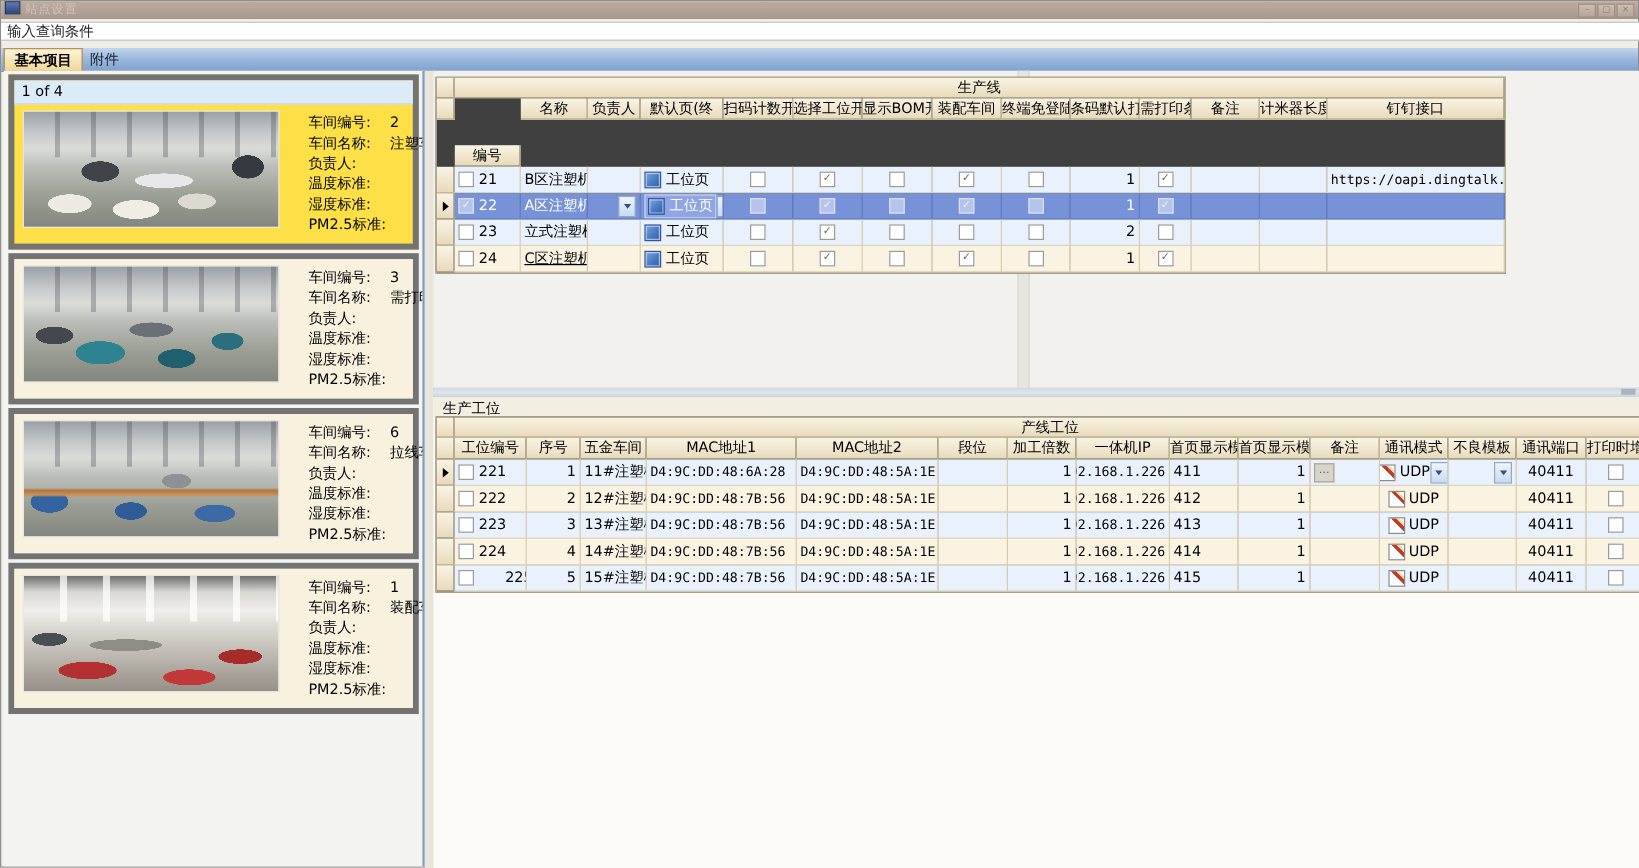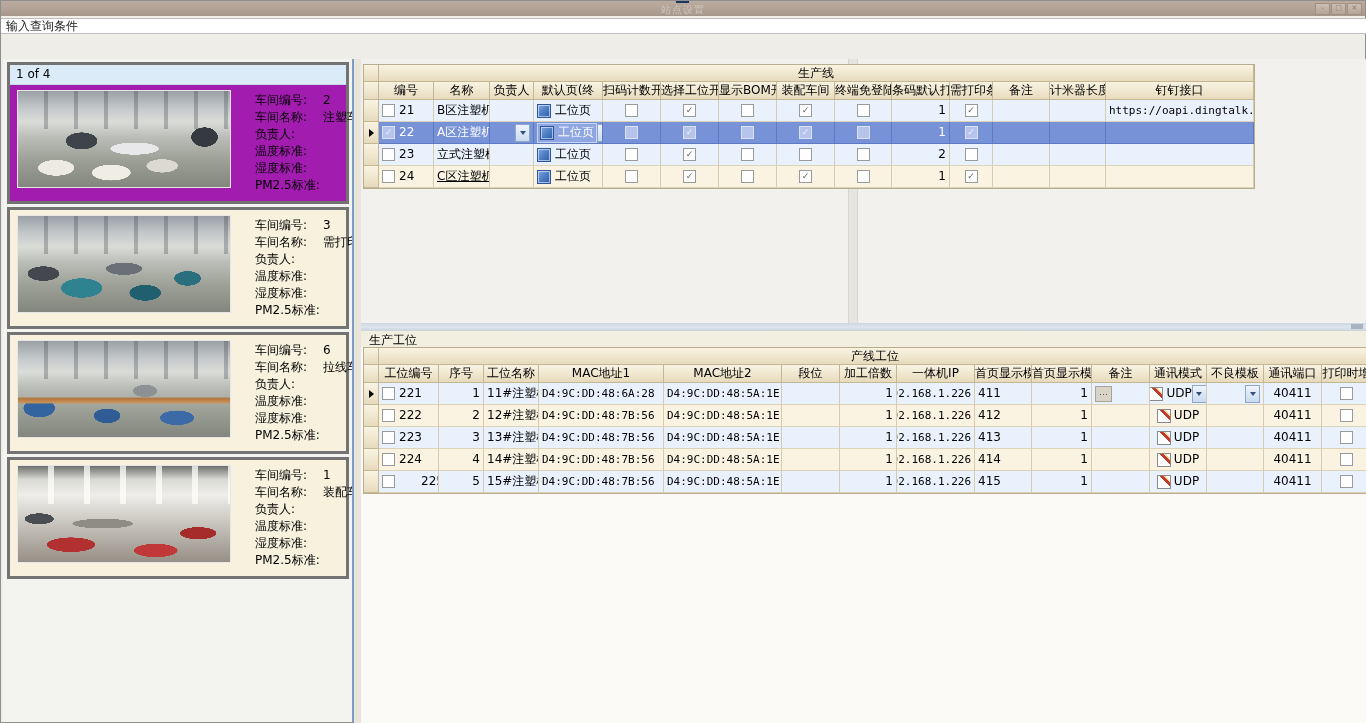--- a/index.html
+++ b/index.html
@@ -1,21 +1,21 @@
 <!DOCTYPE html>
 <html><head>
 <meta charset="utf-8">
 <style>
   html,body{margin:0;padding:0;width:1366px;height:723px;overflow:hidden;
     font-family:"DejaVu Sans",sans-serif;font-size:12px;background:#e9e6df;}
   .window{position:absolute;inset:0;border:1px solid #8e8e8e;background:#efede7;}
 
   
   .titlebar{position:absolute;left:0;top:0;width:100%;height:15px;
-    background:linear-gradient(180deg,#bcaca0 0%,#b2a296 55%,#a5968b 100%);display:flex;align-items:center;flex-direction:column;}
+    background:linear-gradient(180deg,#bcaca0 0%,#b2a296 55%,#a5968b 100%);display:flex;align-items:flex-start;}
   .app-icon{width:11px;height:9px;margin:0 4px 0 3px;background:linear-gradient(180deg,#5a7ab0,#2c4a82);
     border:1px solid #1e3560;}
   .title-text{color:#cfc4ba;font-size:10px;letter-spacing:1px;}
   .win-btns{position:absolute;right:3px;top:2px;display:flex;gap:1px;}
   .win-btn{width:13px;height:10px;background:linear-gradient(180deg,#cdbfb5,#b4a499);
     border:1px solid #a1907f;color:#8c7d70;font-size:7px;line-height:9px;text-align:center;}
 
   
   .querybar{position:absolute;left:0;top:15px;width:100%;height:19px;background:#f2efe9;}
   .querybar input{position:absolute;left:0;top:2px;width:1364px;height:14px;border:1px solid #bdbdbd;
@@ -38,21 +38,21 @@
   .scroll-strip{position:absolute;left:487px;top:0;width:8px;height:264px;background:#e7e5e0;
     border-left:1px solid #d8d5cf;border-right:1px solid #d8d5cf;}
   .hsplit{position:absolute;left:360px;top:322px;width:1006px;height:8px;
     background:linear-gradient(180deg,#cdd6e2 0%,#dfe5ed 50%,#c9d2de 100%);border-bottom:1px solid #aeb9a9;}
   .hsplit .grip{position:absolute;right:4px;top:1px;width:12px;height:5px;background:#a9b3c3;}
   .right-bottom{position:absolute;left:360px;top:330px;width:1006px;height:393px;background:#fbfaf6;}
   .group-strip{position:absolute;left:0;top:0;width:100%;height:16px;background:#f2eee0;}
   .group-label{position:absolute;left:8px;top:1px;color:#000;}
 
   
-  .card{margin:3px 3px 3px 4px;border:3px solid #737373;background:#a21caf;}
+  .card{margin:3px 3px 3px 4px;border:5px solid #737373;background:#fde047;}
   .card-head{height:19px;line-height:19px;padding-left:6px;background:#dcebf8;
     border-bottom:1px solid #c4d8ec;color:#000;}
   .card-body{display:flex;padding:5px 2px 7px 7px;}
   .card.cream .card-body{background:#f8f1de;}
   .photo{position:relative;width:212px;height:96px;border:1px solid #e6e6e6;background:
     linear-gradient(180deg,#9aa0a6 0%,#c4c8ca 18%,#dadcd8 32%,#bbbeb8 48%,#9da096 72%,#83867e 100%);
     overflow:hidden;flex:none;}
   .photo::before{content:"";position:absolute;inset:0 0 60% 0;
     background:repeating-linear-gradient(90deg,transparent 0 26px,rgba(60,66,72,.30) 26px 30px);}
   .photo::after{content:"";position:absolute;inset:0;}
@@ -140,20 +140,24 @@
       <div class="win-btn">–</div>
       <div class="win-btn">□</div>
       <div class="win-btn">✕</div>
     </div>
   </div>
 
   <div class="querybar">
     <input value="输入查询条件" style="">
   </div>
 
+  <div class="tabstrip">
+    <div class="tab active">基本项目</div>
+    <div class="tab plain">附件</div>
+  </div>
 
   <div class="left-panel">
     <div id="card-list">
         <div class="card">
           <div class="card-head">1 of 4</div>
           <div class="card-body">
             <div class="photo photo-1"></div>
             <div class="details">
               <div class="drow"><span class="dlabel">车间编号:</span><span class="dval">2</span></div>
               <div class="drow"><span class="dlabel">车间名称:</span><span class="dval">注塑车间</span></div>
@@ -210,21 +214,21 @@
 
   <div class="right-top">
     <div class="scroll-strip"></div>
     <div class="grid" id="pline-grid" style="left: 2px; top: 5px; width: 890px;">
         <div class="grow">
           <div class="band" style="width: 15px; flex: 0 0 auto;"></div>
           <div class="band" style="flex: 1 1 0%;">生产线</div>
         </div>
         <div class="grow">
           <div class="hcell" style="width: 15px;"></div>
-          <div class="hcell" style="width: 55px;">编号</div>
+          <div class="hcell" style="width: 55px; margin-top: 39px;">编号</div>
           <div class="hcell" style="width: 56px;">名称</div>
           <div class="hcell" style="width: 44px;">负责人</div>
           <div class="hcell" style="width: 69px;">默认页(终</div>
           <div class="hcell" style="width: 58px;">扫码计数开</div>
           <div class="hcell" style="width: 58px;">选择工位开</div>
           <div class="hcell" style="width: 58px;">显示BOM开</div>
           <div class="hcell" style="width: 58px;">装配车间</div>
           <div class="hcell" style="width: 57px;">终端免登陆</div>
           <div class="hcell" style="width: 58px;">条码默认打</div>
           <div class="hcell" style="width: 43px;">需打印条码</div>
@@ -401,21 +405,21 @@
     <div class="group-label">生产工位</div>
     <div class="grid" id="station-grid" style="left: 2px; top: 16px; width: 1008px;">
         <div class="grow">
           <div class="band" style="width: 15px; flex: 0 0 auto;"></div>
           <div class="band" style="flex: 1 1 0%;">产线工位</div>
         </div>
         <div class="grow">
           <div class="hcell" style="width: 15px;"></div>
           <div class="hcell" style="width: 60px;">工位编号</div>
           <div class="hcell" style="width: 45px;">序号</div>
-          <div class="hcell" style="width: 55px;">工位名称</div>
+          <div class="hcell" style="width: 55px;">五金车间</div>
           <div class="hcell" style="width: 125px;">MAC地址1</div>
           <div class="hcell" style="width: 118px;">MAC地址2</div>
           <div class="hcell" style="width: 58px;">段位</div>
           <div class="hcell" style="width: 57px;">加工倍数</div>
           <div class="hcell" style="width: 78px;">一体机IP</div>
           <div class="hcell" style="width: 57px;">首页显示模</div>
           <div class="hcell" style="width: 60px;">首页显示模</div>
           <div class="hcell" style="width: 58px;">备注</div>
           <div class="hcell" style="width: 57px;">通讯模式</div>
           <div class="hcell" style="width: 57px;">不良模板</div>

